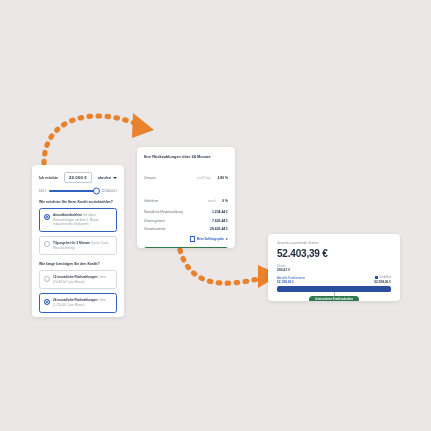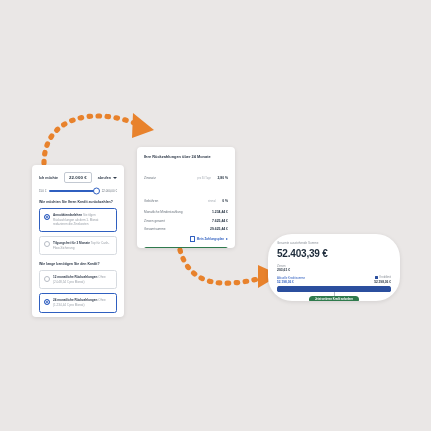--- a/index.html
+++ b/index.html
@@ -77,21 +77,21 @@
     display:inline-block;
   }
   .c2-arrowmini{width:0;height:0;border-top:1.6px solid transparent;border-bottom:1.6px solid transparent;border-left:2px solid #2f5fc0;}
   .c2-btn{
     display:block;width:100%;border:0;border-radius:2.5px;
     background:#2f7a4d;color:#fff;font-size:3.4px;font-weight:700;
     padding:5px 0;text-align:center;font-family:inherit;cursor:pointer;
   }
 
   
-  #card-balance{ left:268px; top:234px; width:132px; height:67px;border-radius:24px; }
+  #card-balance{ left:268px; top:234px; width:132px; height:67px; }
   .c3-inner{padding:7px 9px 7px 9px;}
   .c3-cap{font-size:3px;color:#8b9199;}
   .c3-big{font-size:10px;font-weight:700;color:#1d2b3a;letter-spacing:-.2px;margin:2.5px 0 5px 0;}
   .c3-k{font-size:2.9px;color:#8b9199;}
   .c3-sub{font-size:3.4px;font-weight:700;color:#1d2b3a;margin:.5px 0 3.5px 0;}
   .c3-rowline{display:flex;align-items:baseline;justify-content:space-between;}
   .c3-blue{font-size:2.9px;color:#2f5fc0;}
   .c3-legend{display:flex;align-items:center;gap:2px;font-size:2.6px;color:#8b9199;}
   .c3-swatch{width:2.6px;height:2.6px;background:#2b4f9e;border-radius:.5px;display:inline-block;}
   .c3-bluebold{font-size:3.2px;font-weight:700;color:#2f5fc0;}

